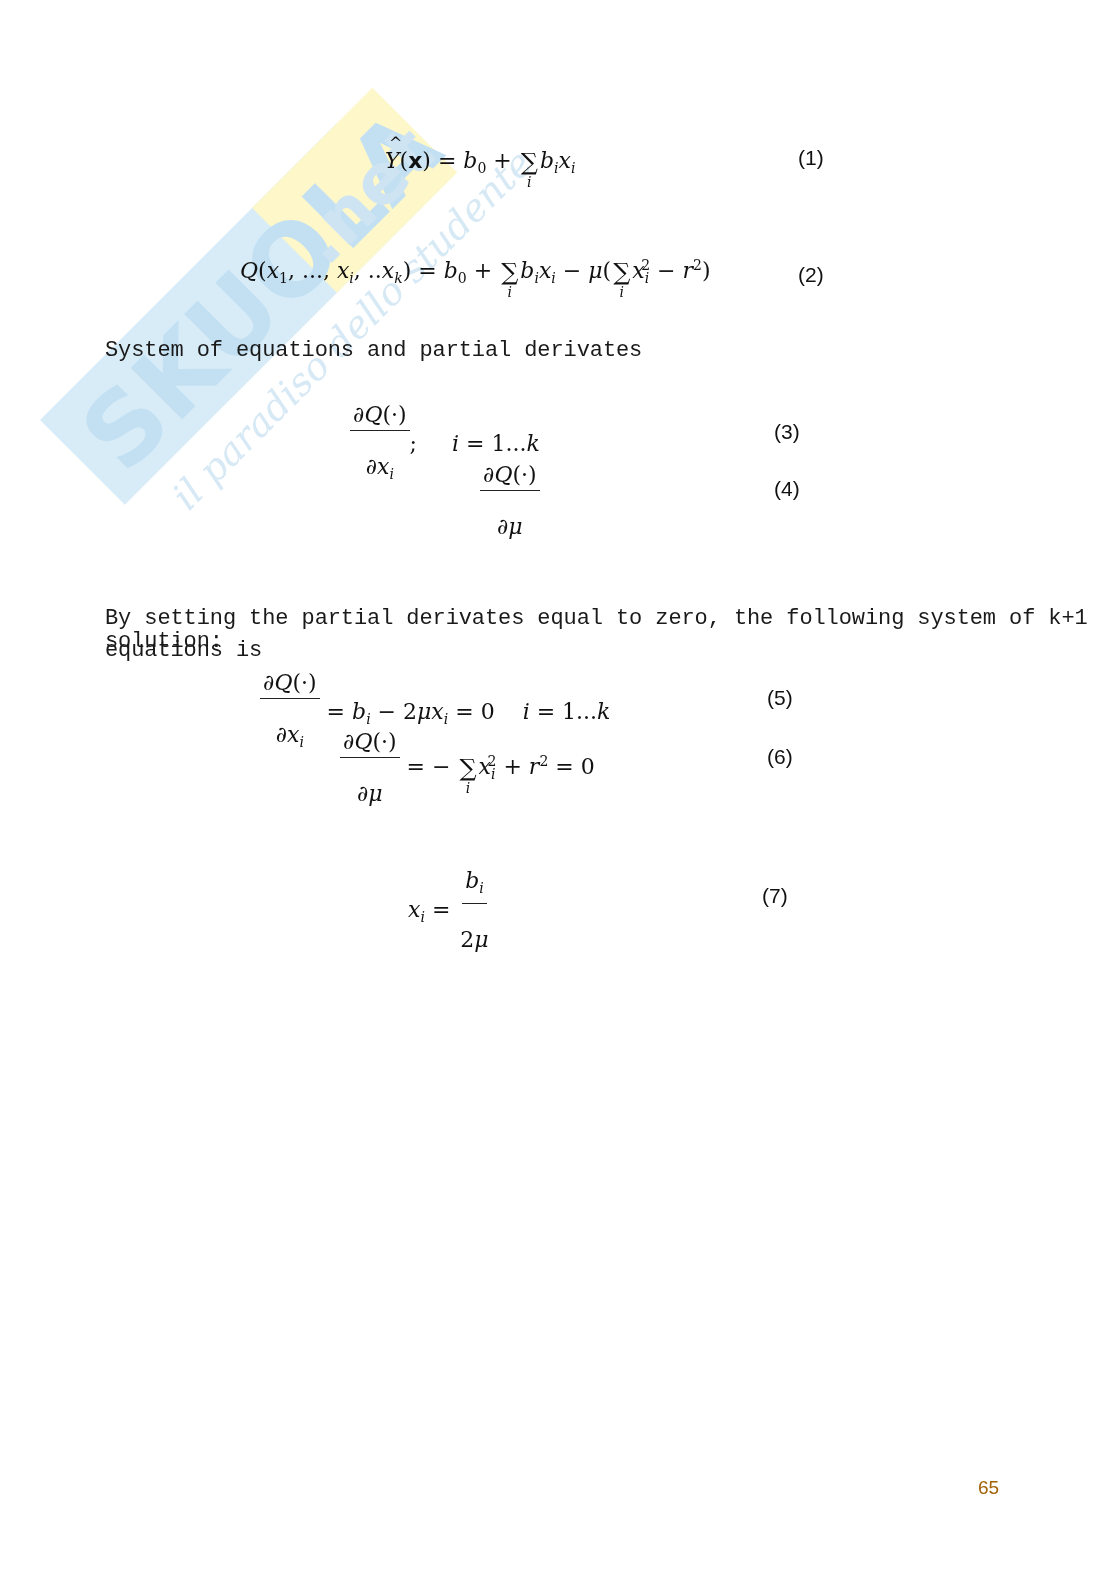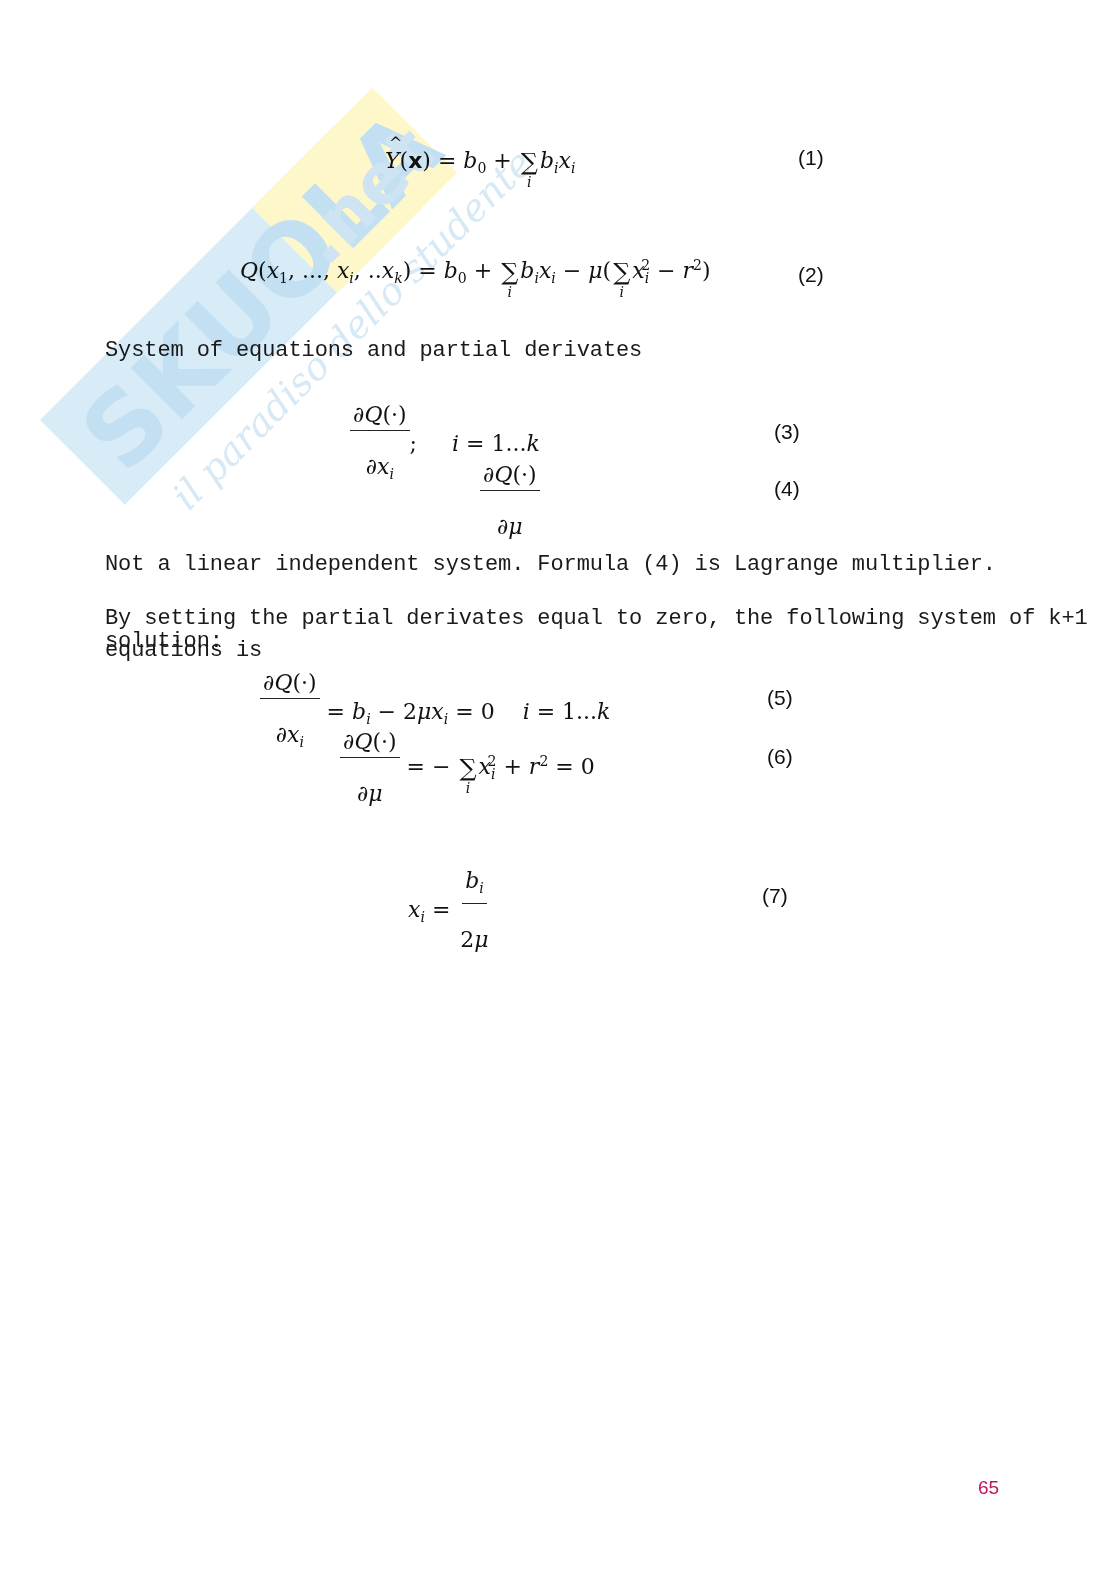--- a/index.html
+++ b/index.html
@@ -27,21 +27,21 @@
            margin: 0 2px; position: relative; top: 9px; }
     .sum .sym { font-size: 24px; line-height: 22px; }
     .sum .sub { font-size: 14px; font-style: italic; line-height: 18px; }
 
     sub, sup { font-size: 14px; }
     .hat { position: relative; display: inline-block; }
     .hat::before { content: "^"; position: absolute; top: -14px; left: 4px; font-size: 16px; }
     .upright { font-family: "DejaVu Sans", sans-serif; font-style: normal; }
 
     .page-number { position: absolute; left: 978px; top: 1477px; font-size: 19px;
-                   font-family: "Liberation Sans", sans-serif; color: #be185d; }
+                   font-family: "Liberation Sans", sans-serif; color: #a16207; }
   </style>
 </head>
 <body>
 
 <svg class="watermark" viewBox="0 0 600 600" xmlns="http://www.w3.org/2000/svg">
   <g transform="translate(40,420) rotate(-45)">
     <rect x="0" y="0" width="420" height="120" fill="#d8ecf8"></rect>
     <rect x="300" y="0" width="170" height="120" fill="#fdf7c9"></rect>
     <text x="20" y="100" font-family="DejaVu Sans, sans-serif" font-weight="bold" font-size="100" fill="#c3e0f3">SKUOLA</text>
     <text x="310" y="95" font-family="DejaVu Sans, sans-serif" font-weight="bold" font-size="70" fill="#cfe4f3">.net</text>
@@ -81,21 +81,20 @@
   <div class="eqnum" style="left:774px; top:420px;">(3)</div>
 
   <div class="eq" style="left:480px; top:462px;">
     <span class="frac">
         <span class="num">∂<i>Q</i>(·)</span>
         <span class="den">∂<i>μ</i></span>
       </span>
   </div>
   <div class="eqnum" style="left:774px; top:477px;">(4)</div>
 
-  <div class="text-line" style="top:549px;">Not a linear independent system. Formula (4) is Lagrange multiplier.</div>
 
   <div class="text-line" style="top:595px;margin-top:8px;">By setting the partial derivates equal to zero, the following system of k+1 equations is</div>
   <div class="text-line" style="top:626px;">solution:</div>
 
   <div class="eq" style="left:260px; top:670px;">
     <span class="frac">
         <span class="num">∂<i>Q</i>(·)</span>
         <span class="den">∂<i>x<sub>i</sub></i></span>
       </span> = <i>b<sub>i</sub></i> − 2<i>μx<sub>i</sub></i> = 0&nbsp;&nbsp;&nbsp;&nbsp;<i>i</i> = 1...<i>k</i>
   </div>

